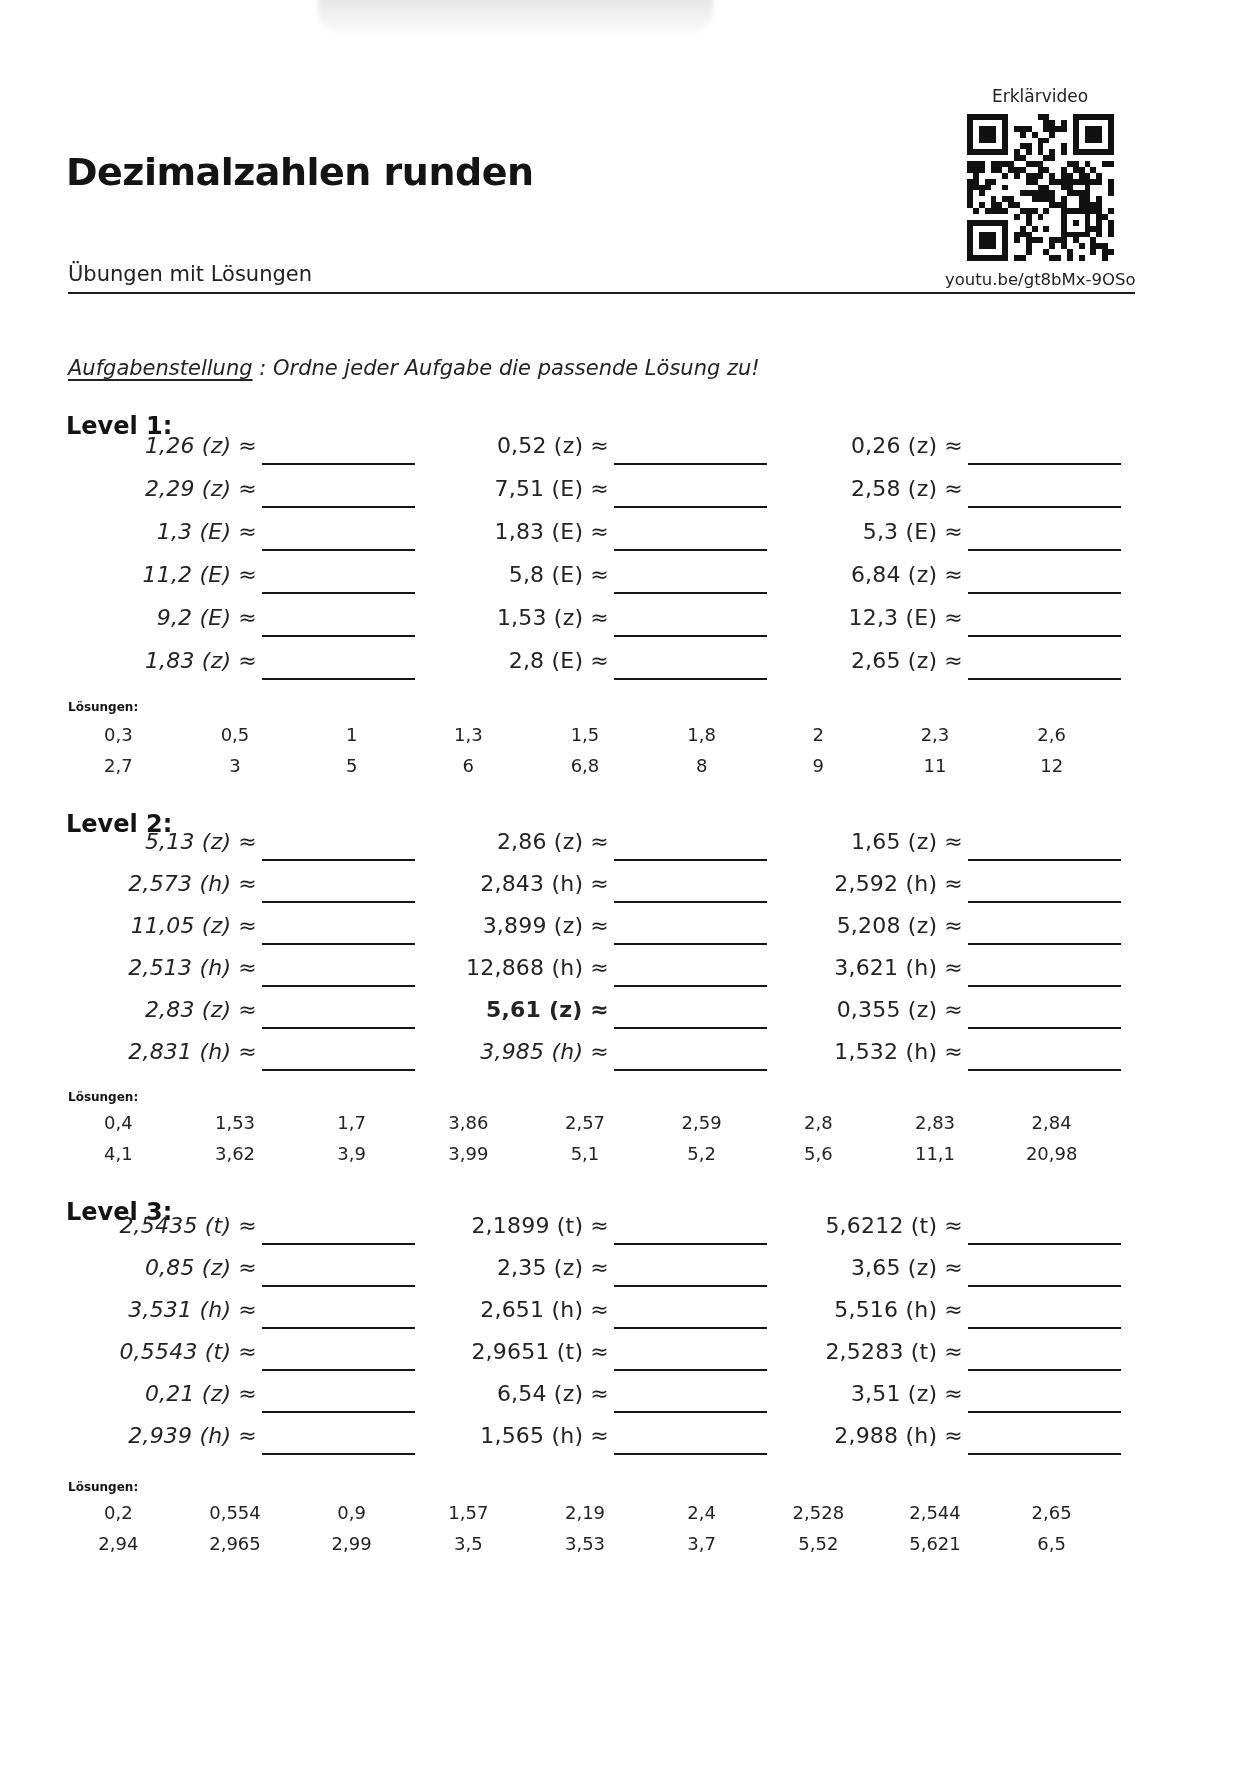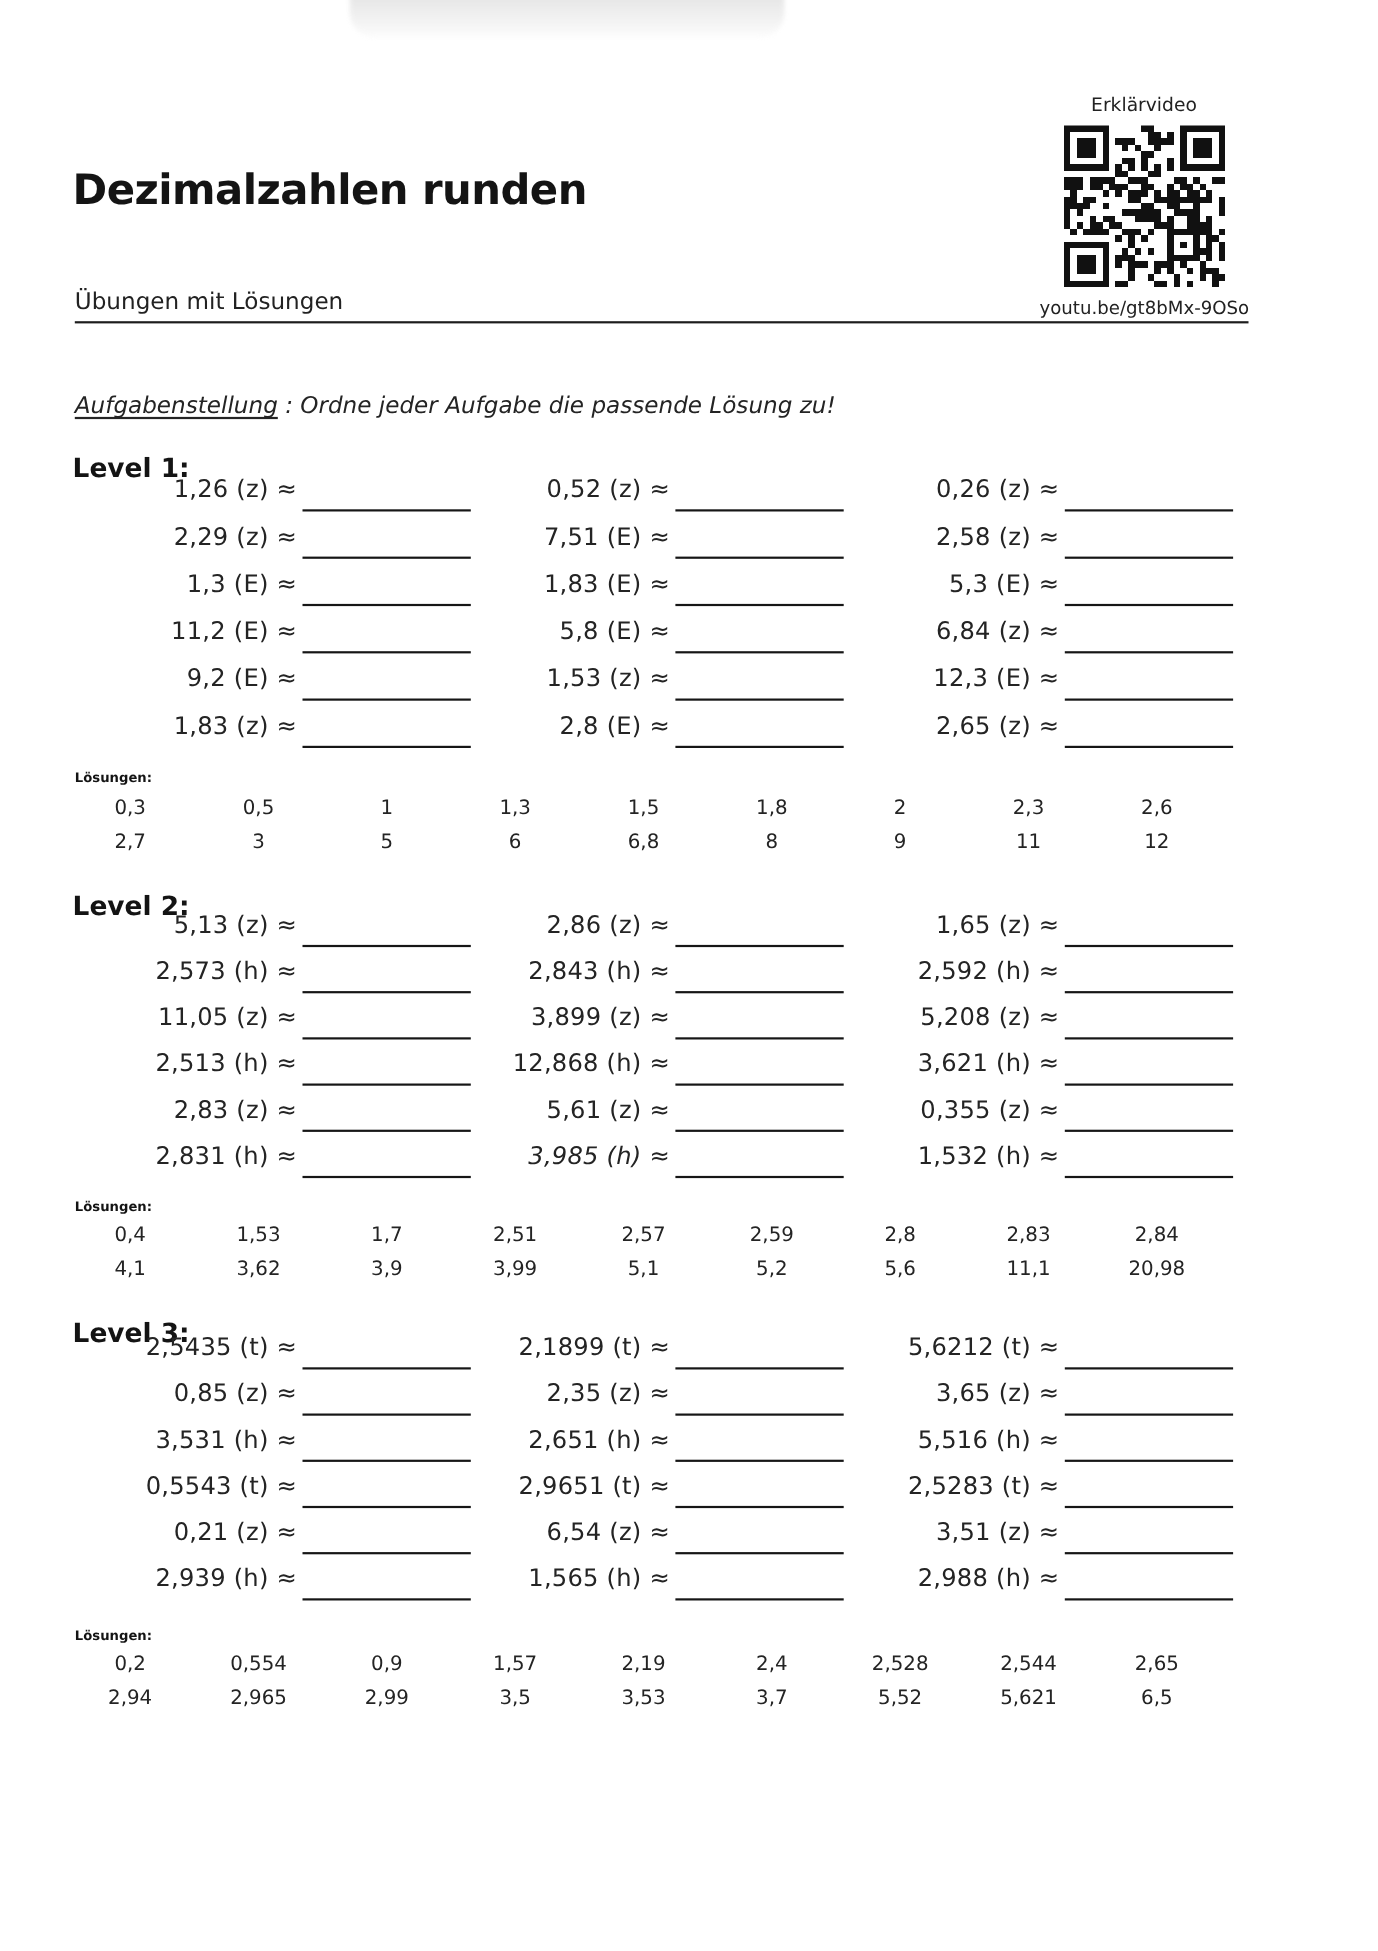--- a/index.html
+++ b/index.html
@@ -43,21 +43,21 @@
   }
   .instr-label{text-decoration:underline;text-underline-offset:4px;}
   .lvl-head{
     position:absolute;left:66px;
     font-size:24px;font-weight:700;color:#141414;
   }
   .rows{
     position:absolute;left:68px;width:1053px;
   }
   .col{position:absolute;top:0;width:347px;}
-  .col.c0{left:13px;}
+  .col.c0{left:0;font-style:italic;}
   .col.c1{left:352px;}
   .col.c2{left:706px;}
   .lvl-row{position:relative;}
   .ex-label{
     position:absolute;right:158px;bottom:10px;
     font-size:22px;color:#242424;white-space:nowrap;letter-spacing:.2px;
   }
   .ex-blank{
     position:absolute;right:0;bottom:3px;width:153px;height:0;
     border-bottom:2.4px solid #161616;
@@ -460,21 +460,21 @@
             <span class="ex-blank"></span>
           </div>
           <div class="lvl-row" style="height: 42px;">
             <span class="ex-label">3,899 (z) ≈</span>
             <span class="ex-blank"></span>
           </div>
           <div class="lvl-row" style="height: 42px;">
             <span class="ex-label">12,868 (h) ≈</span>
             <span class="ex-blank"></span>
           </div>
-          <div class="lvl-row" style="height: 42px;">
+          <div class="lvl-row" style="height: 42px; font-weight: bold;">
             <span class="ex-label">5,61 (z) ≈</span>
             <span class="ex-blank"></span>
           </div>
           <div class="lvl-row" style="height: 42px; font-style: italic;">
             <span class="ex-label">3,985 (h) ≈</span>
             <span class="ex-blank"></span>
           </div>
         </div>
         <div class="col c2">
           <div class="lvl-row" style="height: 42px;">
@@ -501,21 +501,21 @@
             <span class="ex-label">1,532 (h) ≈</span>
             <span class="ex-blank"></span>
           </div>
         </div>
       </div>
       <div class="sol-label" style="top: 1090px;">Lösungen:</div>
       <div class="sol-grid" style="top: 1112px;">
         <span class="sol-cell">0,4</span>
         <span class="sol-cell">1,53</span>
         <span class="sol-cell">1,7</span>
-        <span class="sol-cell">2,51</span>
+        <span class="sol-cell">3,86</span>
         <span class="sol-cell">2,57</span>
         <span class="sol-cell">2,59</span>
         <span class="sol-cell">2,8</span>
         <span class="sol-cell">2,83</span>
         <span class="sol-cell">2,84</span>
         <span class="sol-cell">4,1</span>
         <span class="sol-cell">3,62</span>
         <span class="sol-cell">3,9</span>
         <span class="sol-cell">3,99</span>
         <span class="sol-cell">5,1</span>

